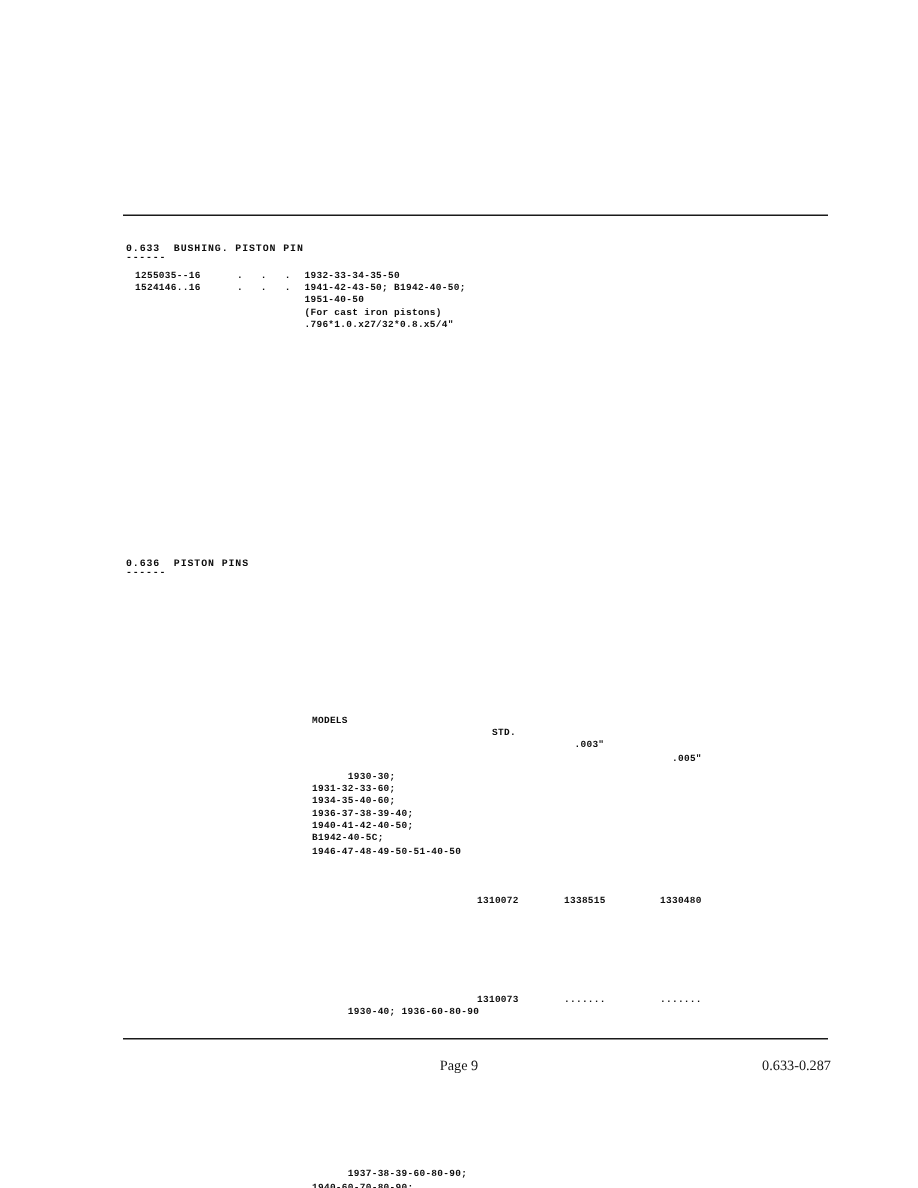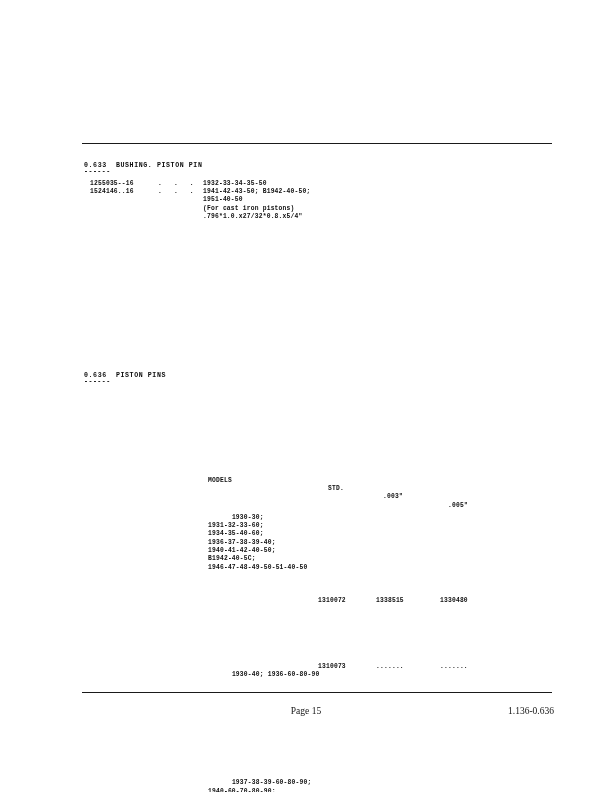--- a/index.html
+++ b/index.html
@@ -200,16 +200,16 @@
 B1942-60-70;
 1946-47-48-49-50-51-70</span>
       
       
       
     </div>
   </div>
 
   <div class="rule bottom"></div>
 
-  <div class="footer-page">Page 15</div>
-  <div class="footer-ref">1.136-0.636</div>
+  <div class="footer-page">Page 9</div>
+  <div class="footer-ref">0.633-0.287</div>
 
 </div>
 
 </body></html>

